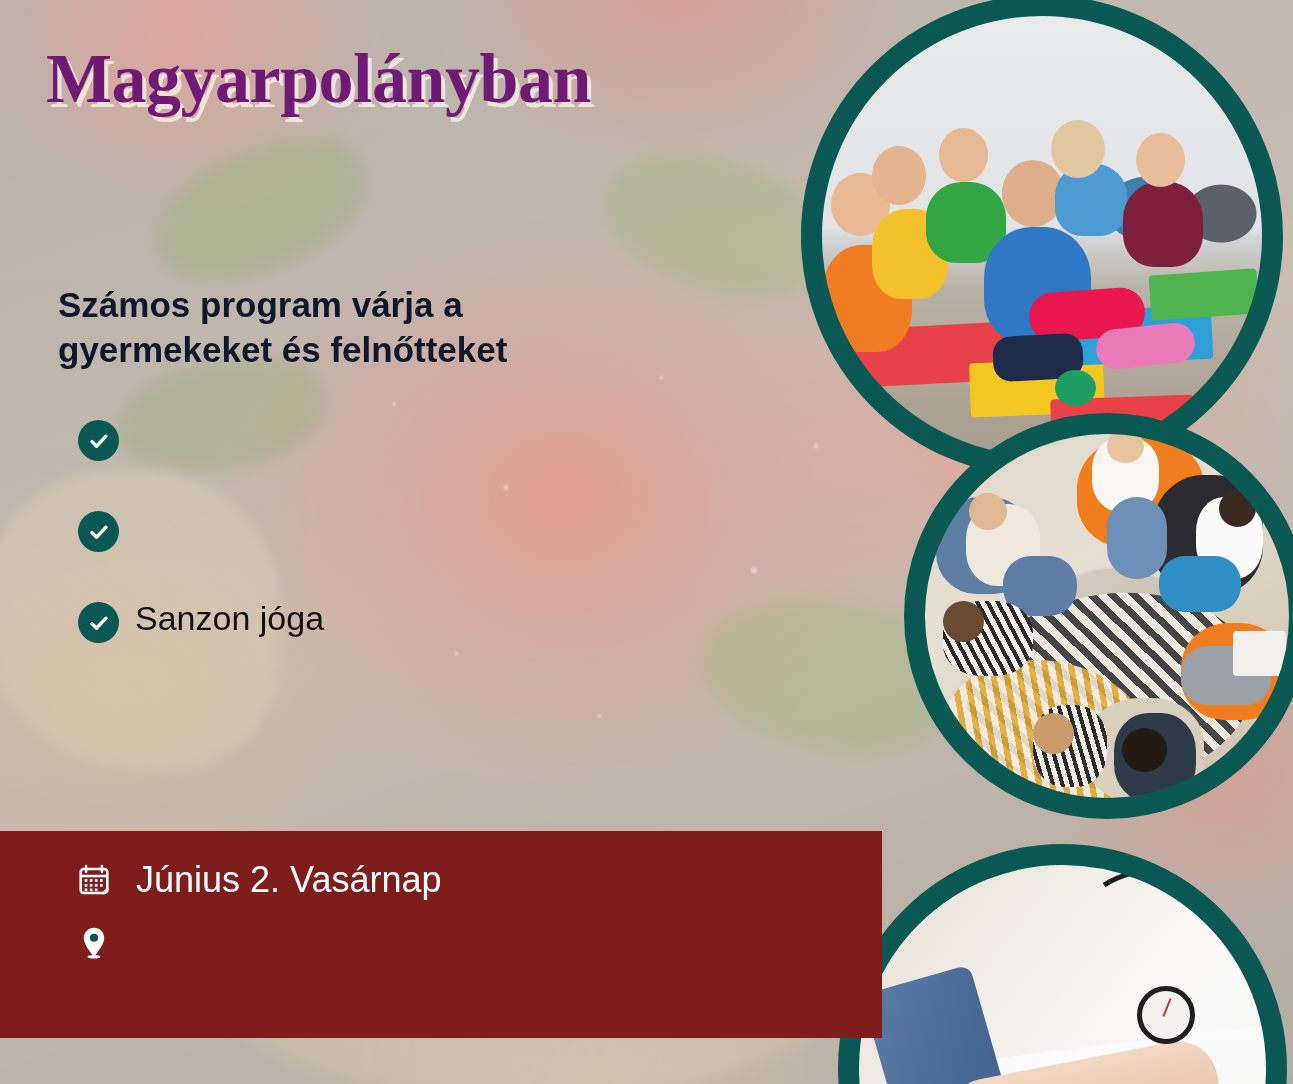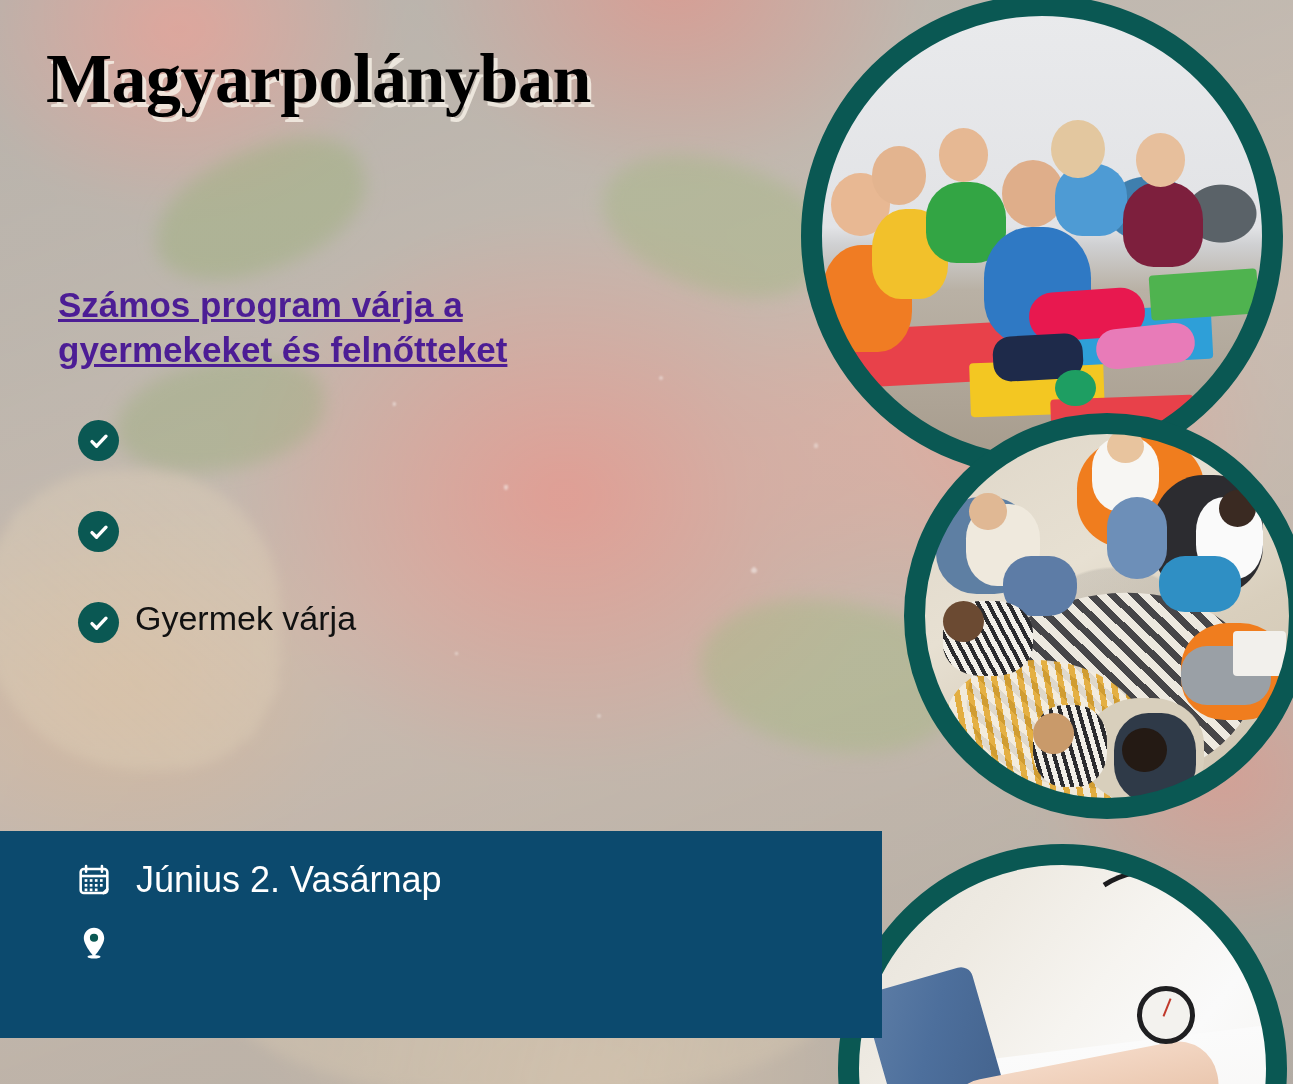--- a/index.html
+++ b/index.html
@@ -85,32 +85,31 @@
     color:#0a5853;
     letter-spacing:-1px;
     text-shadow:5px 6px 0 rgba(247,243,232,.82);
     white-space:nowrap;
   }
   .title-sub {
     font-family:"Liberation Serif", serif;
     font-weight:700;
     font-size:70px;
     line-height:1;
-    color:#000000;
+    color:#701a75;
     margin-top:-8px;
     letter-spacing:-.5px;
     text-shadow:4px 5px 0 rgba(247,243,232,.8);
     white-space:nowrap;
   }
 
   .lead {
     position:absolute; left:58px; top:283px; width:620px;
     font-size:35px; font-weight:700; line-height:1.28;
-    color:#4c1d95;
-    text-decoration:underline;
+    color:#0f172a;
   }
 
   .bullets { position:absolute; left:78px; top:415px; width:760px; }
   .bullet { display:flex; align-items:flex-start; margin-bottom:45px; }
   .bullet:last-child { margin-bottom:0; }
   .check {
     flex:0 0 auto;
     width:41px; height:41px; border-radius:50%;
     background:#0a5853;
     display:flex; align-items:center; justify-content:center;
@@ -119,21 +118,21 @@
   .check svg { width:24px; height:24px; display:block; }
   .bullet-text {
     margin-left:16px;
     font-size:34px; line-height:1.25; color:#111;
     font-weight:400;
   }
 
   
   .footer {
     position:absolute; left:0; top:831px; width:882px; height:207px;
-    background:#0c4a6e;
+    background:#7f1d1d;
     -webkit-mask-image:
       linear-gradient(#000,#000),
       radial-gradient(circle 208px at 1063px 965px, transparent 0 207px, #000 208px);
     -webkit-mask-composite:source-in;
     mask-image:
       linear-gradient(#000,#000),
       radial-gradient(circle 208px at 1063px 965px, transparent 0 207px, #000 208px);
     mask-composite:intersect;
     padding-left:40px;
   }
@@ -384,20 +383,20 @@
           </svg>
         </span>
       </div>
 
       <div class="bullet">
         <span class="check">
           <svg viewBox="0 0 24 24" fill="none" stroke="#ffffff" stroke-width="3.4" stroke-linecap="round" stroke-linejoin="round">
             <path d="M5 12.6l4.6 4.6L19 7.2"></path>
           </svg>
         </span>
-        <span class="bullet-text">Gyermek várja</span>
+        <span class="bullet-text">Sanzon jóga</span>
       </div>
 
 
     </div>
   </div>
 
 </div>
 
 </body></html>

